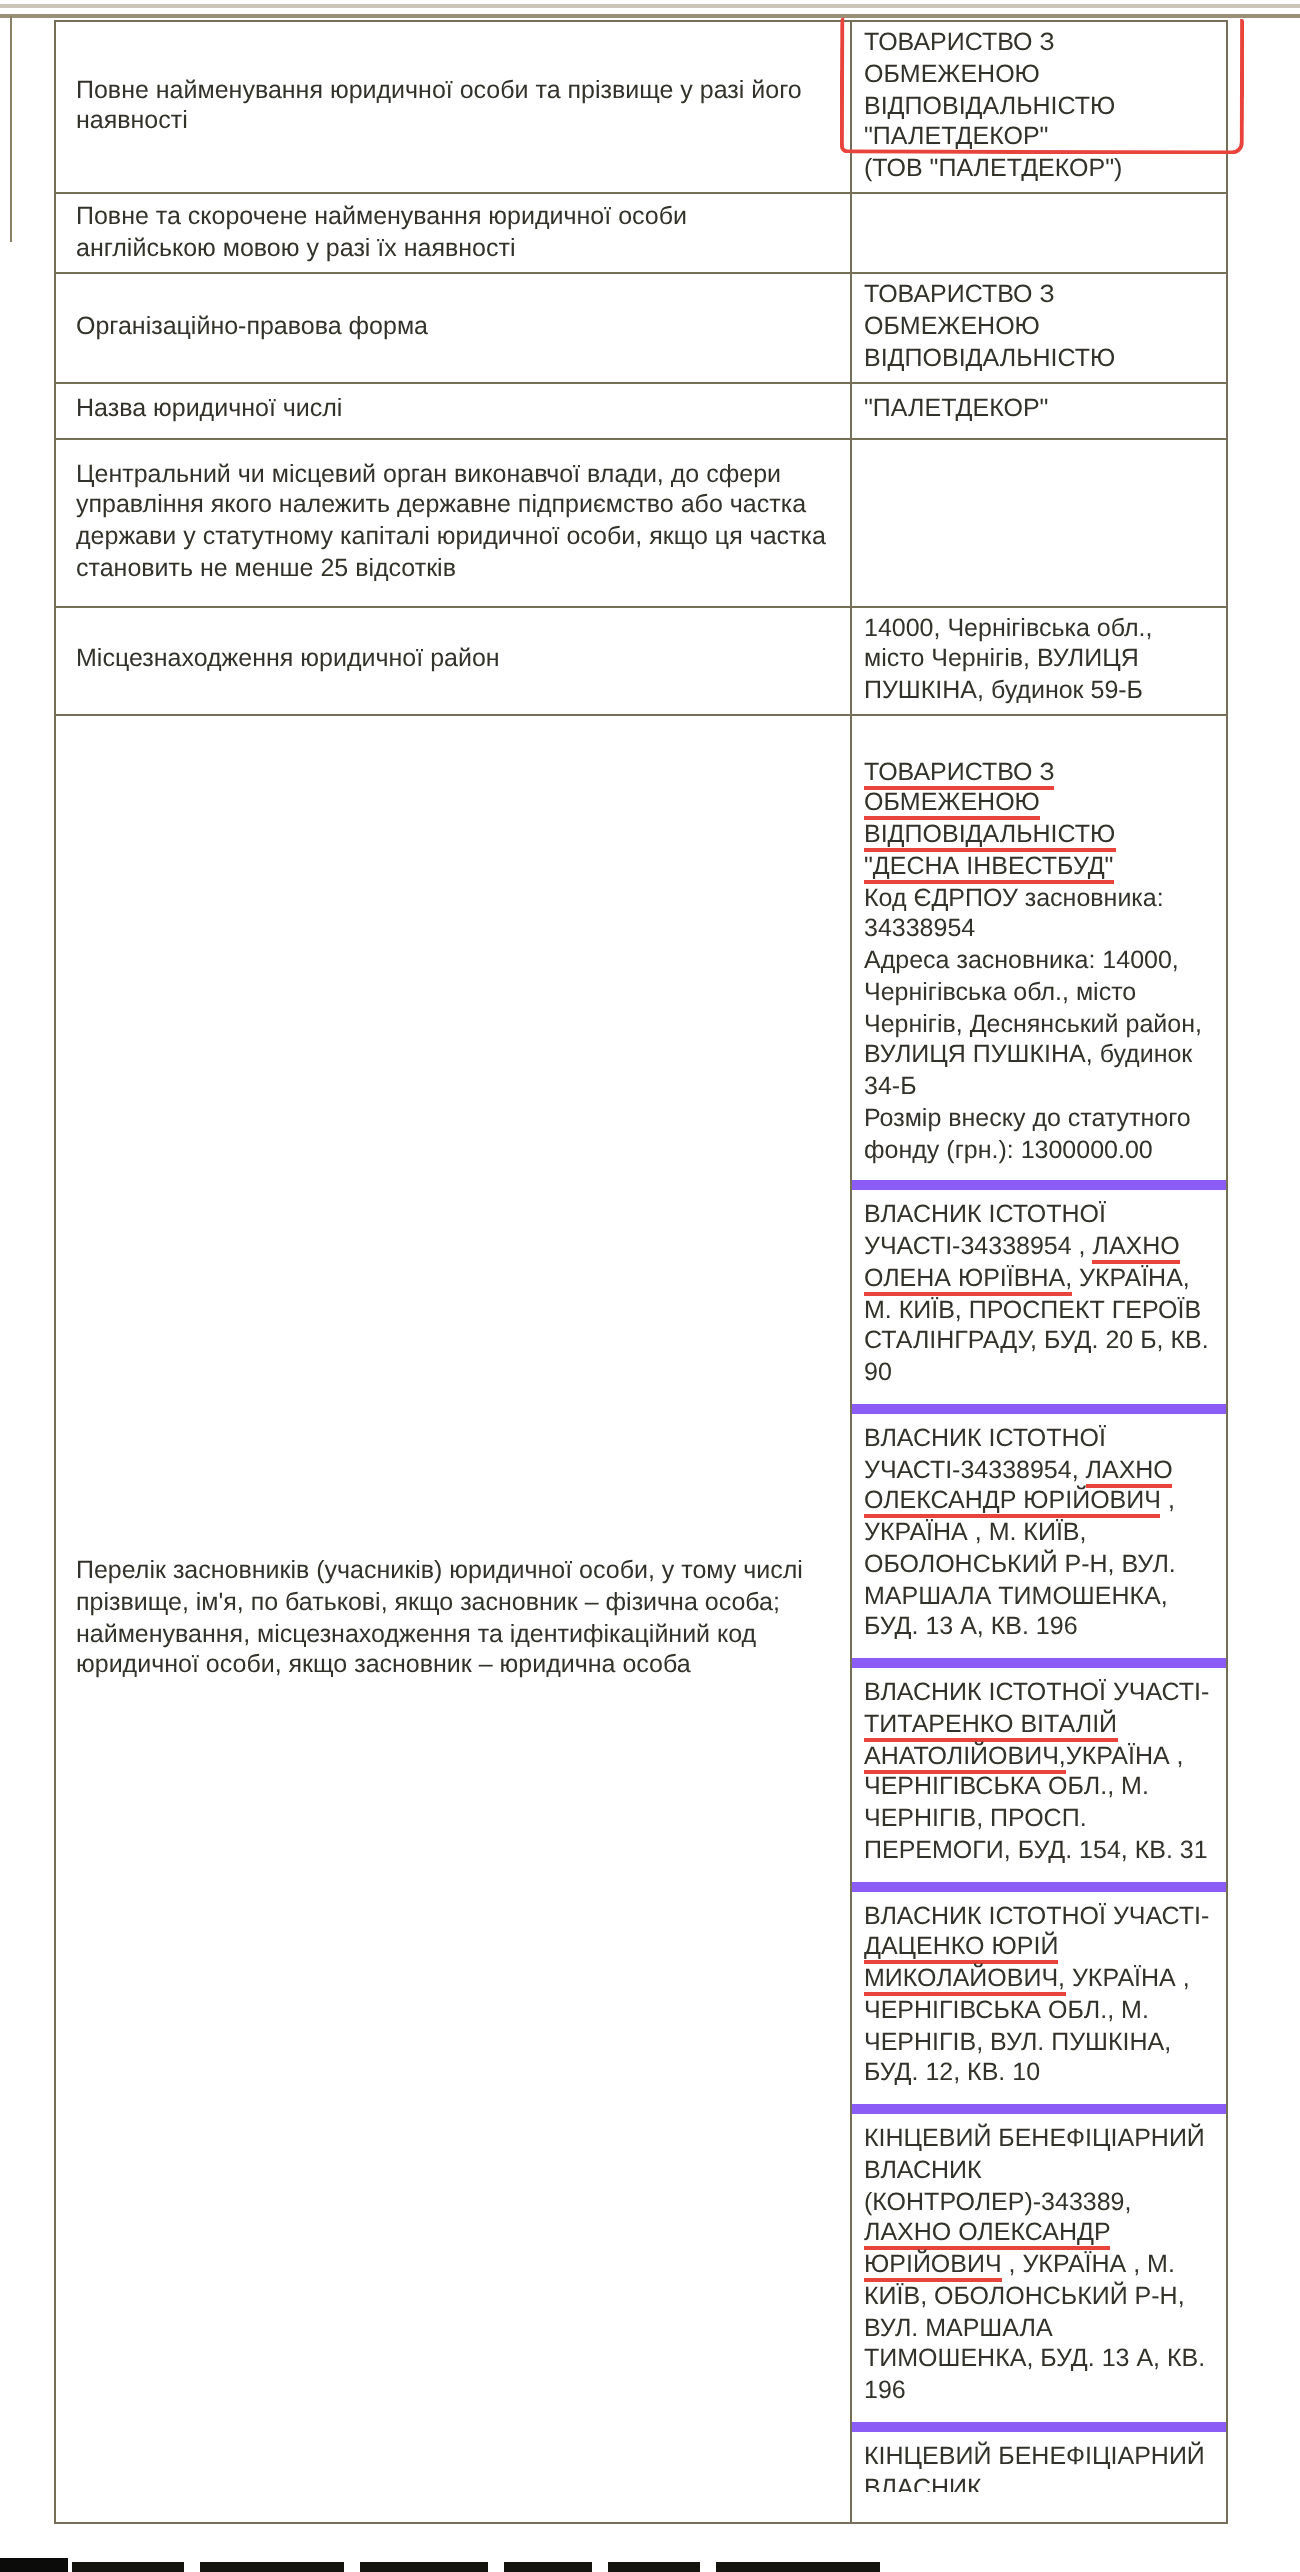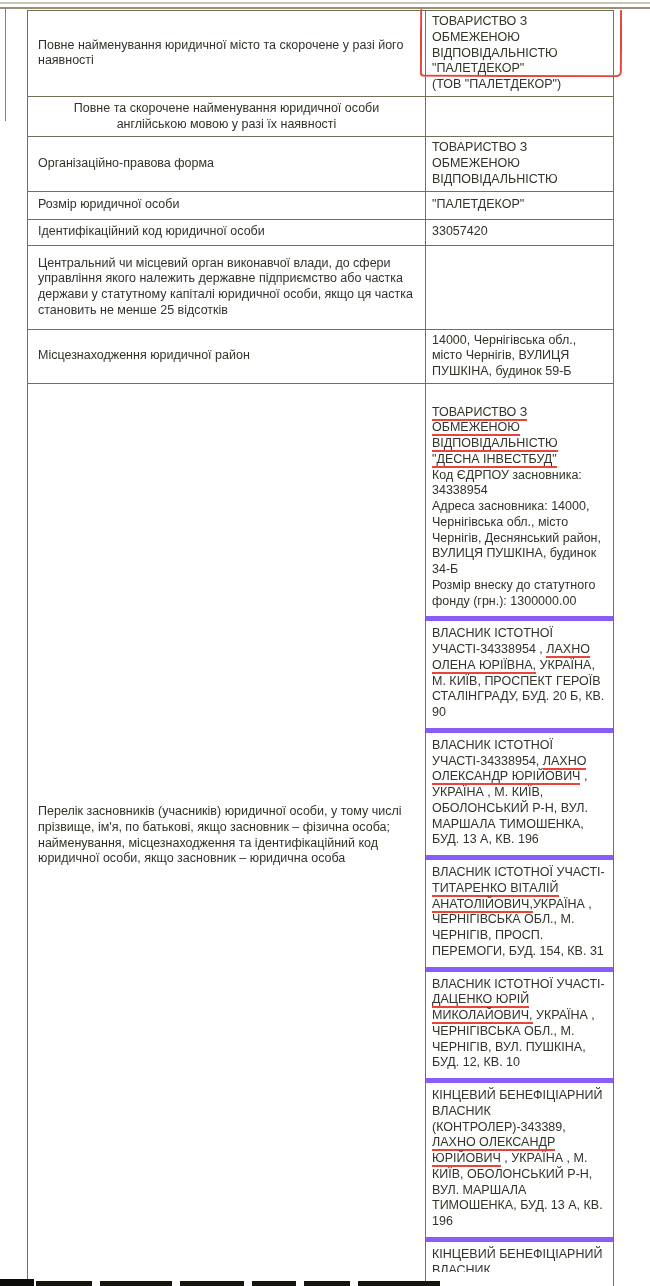--- a/index.html
+++ b/index.html
@@ -18,21 +18,21 @@
   }
   col.c1{width:398px;}
   col.c2{width:188px;}
   td{
     border:1px solid #756f58;
     font-size:12.5px;line-height:1.26;color:#33322a;
     vertical-align:middle;overflow:hidden;
   }
   td.lbl{padding:4px 10px;}
   td.val{padding:3px 6px;white-space:pre-line;}
-  tr.r0{height:73px;} tr.r1{height:38px;text-align:center;} tr.r2{height:42px;}
+  tr.r0{height:73px;} tr.r1{height:38px;} tr.r2{height:42px;}
   tr.r3{height:28px;} tr.r4{height:26px;} tr.r5{height:84px;}
   tr.r6{height:50px;} tr.r7{height:874px;}
 
   td.founders{padding:0;vertical-align:top;}
   .fwrap{height:872px;display:flex;flex-direction:column;justify-content:space-between;overflow:hidden;}
   .fblock{padding:5px 6px 7px;white-space:pre-line;font-size:12.5px;line-height:1.26;color:#33322a;}
   .fblock + .fblock{border-top:5px solid #8b5cf6;}
 
   .ru{border-bottom:2px solid #e8443c;}
 
@@ -54,39 +54,35 @@
 <div class="topline topline2"></div>
 <div class="left-tick"></div>
 
 <table class="registry">
   <colgroup>
       <col class="c1">
       <col class="c2">
     </colgroup>
   <tbody>
     <tr class="r0">
-      <td class="lbl">Повне найменування юридичної місто та скорочене у разі його наявності</td>
+      <td class="lbl">Повне найменування юридичної особи та прізвище у разі його наявності</td>
       <td class="val">ТОВАРИСТВО З ОБМЕЖЕНОЮ ВІДПОВІДАЛЬНІСТЮ "ПАЛЕТДЕКОР"
 (ТОВ "ПАЛЕТДЕКОР")</td>
     </tr>
     <tr class="r1">
       <td class="lbl">Повне та скорочене найменування юридичної особи англійською мовою у разі їх наявності</td>
       <td class="val"></td>
     </tr>
     <tr class="r2">
       <td class="lbl">Організаційно-правова форма</td>
       <td class="val">ТОВАРИСТВО З ОБМЕЖЕНОЮ ВІДПОВІДАЛЬНІСТЮ</td>
     </tr>
     <tr class="r3">
-      <td class="lbl">Розмір юридичної особи</td>
+      <td class="lbl">Назва юридичної числі</td>
       <td class="val">"ПАЛЕТДЕКОР"</td>
-    </tr>
-    <tr class="r4">
-      <td class="lbl">Ідентифікаційний код юридичної особи</td>
-      <td class="val">33057420</td>
     </tr>
     <tr class="r5">
       <td class="lbl">Центральний чи місцевий орган виконавчої влади, до сфери управління якого належить державне підприємство або частка держави у статутному капіталі юридичної особи, якщо ця частка становить не менше 25 відсотків</td>
       <td class="val"></td>
     </tr>
     <tr class="r6">
       <td class="lbl">Місцезнаходження юридичної район</td>
       <td class="val">14000, Чернігівська обл., місто Чернігів, ВУЛИЦЯ ПУШКІНА, будинок 59-Б</td>
     </tr>
     <tr class="r7">

